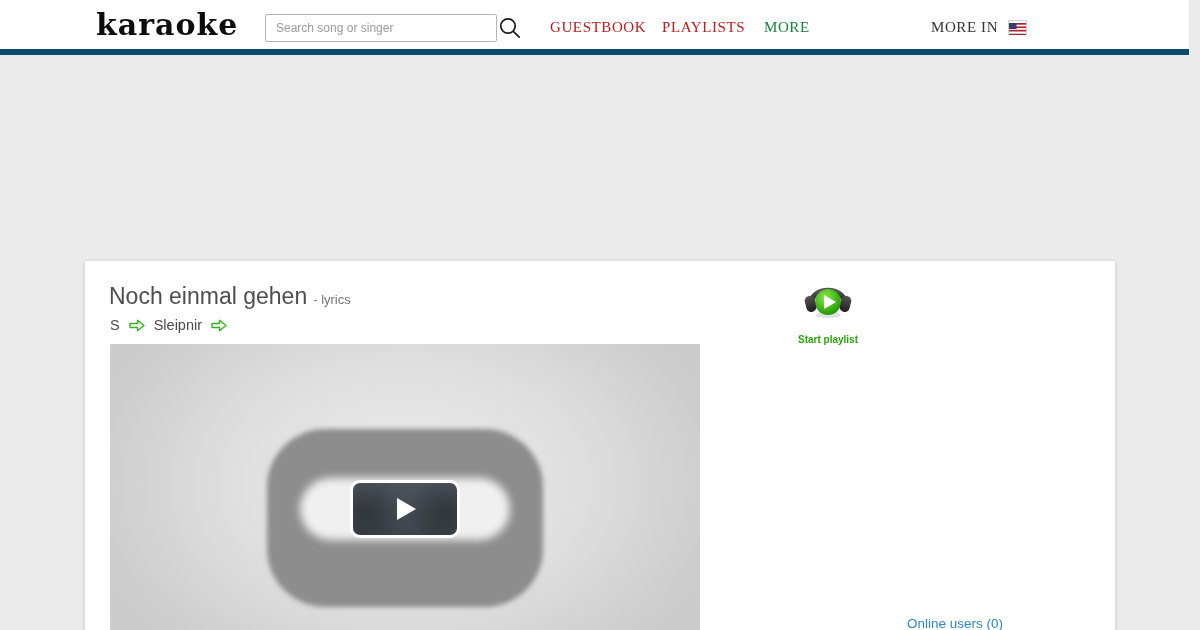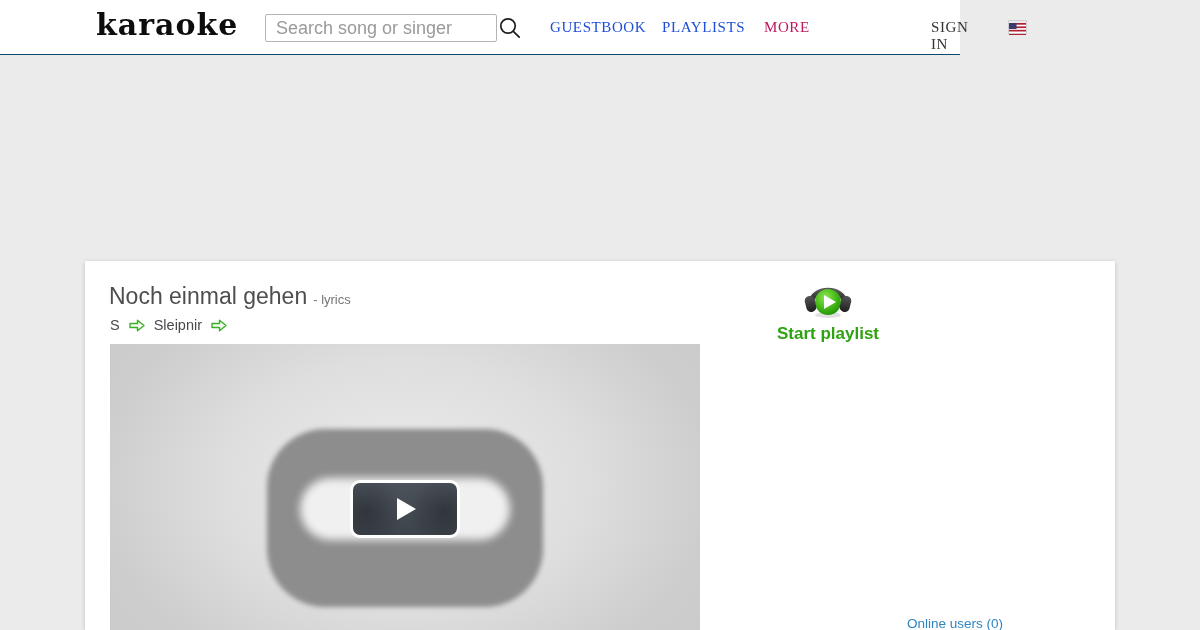--- a/index.html
+++ b/index.html
@@ -1,38 +1,38 @@
 <!DOCTYPE html>
 <html><head>
 <meta charset="utf-8">
 <style>
   html,body{margin:0;padding:0;}
   body{width:1200px;height:630px;overflow:hidden;background:#ebebeb;
        font-family:"Liberation Sans", sans-serif;}
   #screen{position:relative;width:1200px;height:630px;overflow:hidden;}
 
   
-  .navbar{position:absolute;left:0;top:0;width:960px;height:55px;background:#ffffff;
-          border-bottom:1px solid #0c4a6e;box-sizing:border-box;z-index:5;}
+  .navbar{position:absolute;left:0;top:0;width:1189px;height:55px;background:#ffffff;
+          border-bottom:6px solid #0c4a6e;box-sizing:border-box;z-index:5;}
   .logo{position:absolute;left:96px;top:7px;font-family:"DejaVu Serif",serif;
         font-weight:700;font-size:30px;color:#0d0d0d;letter-spacing:1px;cursor:pointer;
         text-decoration:none;}
   .search-wrap{position:absolute;left:265px;top:14px;}
   .search-input{width:214px;height:26px;border:1px solid #b5b5b5;border-radius:2px;
-                padding:0 6px 0 10px;font-size:18px;color:#444;outline:none;
+                padding:0 6px 0 10px;font-size:12px;color:#444;outline:none;
                 font-family:"Liberation Sans",sans-serif;}
   .search-input::placeholder{color:#9a9a9a;}
   .search-btn{position:absolute;left:497px;top:16px;width:26px;height:26px;border:none;
               background:transparent;padding:0;cursor:pointer;}
   .nav-link{position:absolute;top:19px;font-family:"Liberation Serif",serif;
-            font-size:15px;letter-spacing:0.6px;color:#1d4ed8;text-decoration:none;
+            font-size:15px;letter-spacing:0.6px;color:#b91c1c;text-decoration:none;
             cursor:pointer;}
   .nav-guestbook{left:550px;}
   .nav-playlists{left:662px;text-align:right;}
-  .nav-more{left:764px;color:#be185d;}
+  .nav-more{left:764px;color:#15803d;}
   .nav-signin{left:931px;color:#333;}
   .flag{position:absolute;left:1009px;top:21px;width:17px;height:12px;cursor:pointer;
         outline:1px solid #cfcfcf;}
 
   
   .card{position:absolute;left:85px;top:261px;width:1030px;height:369px;background:#ffffff;
         box-shadow:0 1px 4px rgba(0,0,0,0.18);overflow:hidden;}
   .song-title{position:absolute;left:24px;top:22px;font-size:23px;color:#4e4e4e;
               white-space:nowrap;}
   .title-suffix{font-size:13px;color:#757575;font-weight:400;margin-left:6px;}
@@ -56,21 +56,21 @@
               radial-gradient(circle at 12% 55%, rgba(0,0,0,0.28), rgba(0,0,0,0) 38%),
               radial-gradient(circle at 88% 55%, rgba(0,0,0,0.28), rgba(0,0,0,0) 38%),
               linear-gradient(#4b525a,#3e444c);}
   .play-tri{position:absolute;left:44px;top:15px;width:0;height:0;
             border-top:11px solid transparent;border-bottom:11px solid transparent;
             border-left:19px solid #ffffff;}
 
   
   .start-playlist{position:absolute;left:683px;top:16px;width:120px;text-align:center;
                   cursor:pointer;background:none;border:none;padding:0;}
-  .start-playlist-label{display:block;margin-top:2px;font-size:17px;font-weight:700;
+  .start-playlist-label{display:block;margin-top:12px;font-size:10px;font-weight:700;
                         color:#2ea210;font-family:"Liberation Sans",sans-serif;}
 
   
   .online-users{position:absolute;right:112px;top:355px;font-size:13.5px;color:#2e86c1;
                 text-decoration:none;cursor:pointer;white-space:nowrap;text-align:right;}
 </style>
 </head>
 <body>
 
 <div id="screen">
@@ -87,21 +87,21 @@
         <svg width="24" height="24" viewBox="0 0 24 24" fill="none" stroke="#1c1c1c" stroke-width="1.7" stroke-linecap="round">
           <circle cx="10" cy="10" r="7.2"></circle>
           <line x1="15.6" y1="15.6" x2="21.2" y2="21.2"></line>
         </svg>
       </span>
     </button>
 
     <a class="nav-link nav-guestbook">GUESTBOOK</a>
     <a class="nav-link nav-playlists">PLAYLISTS</a>
     <a class="nav-link nav-more">MORE</a>
-    <a class="nav-link nav-signin">SIGN IN</a>
+    <a class="nav-link nav-signin">MORE IN</a>
 
     <span class="flag">
       <svg width="17" height="12" viewBox="0 0 17 12">
         <rect width="17" height="12" fill="#ffffff"></rect>
         <g fill="#b22234">
           <rect y="0" width="17" height="1.7"></rect>
           <rect y="3.4" width="17" height="1.7"></rect>
           <rect y="6.8" width="17" height="1.7"></rect>
           <rect y="10.2" width="17" height="1.8"></rect>
         </g>

